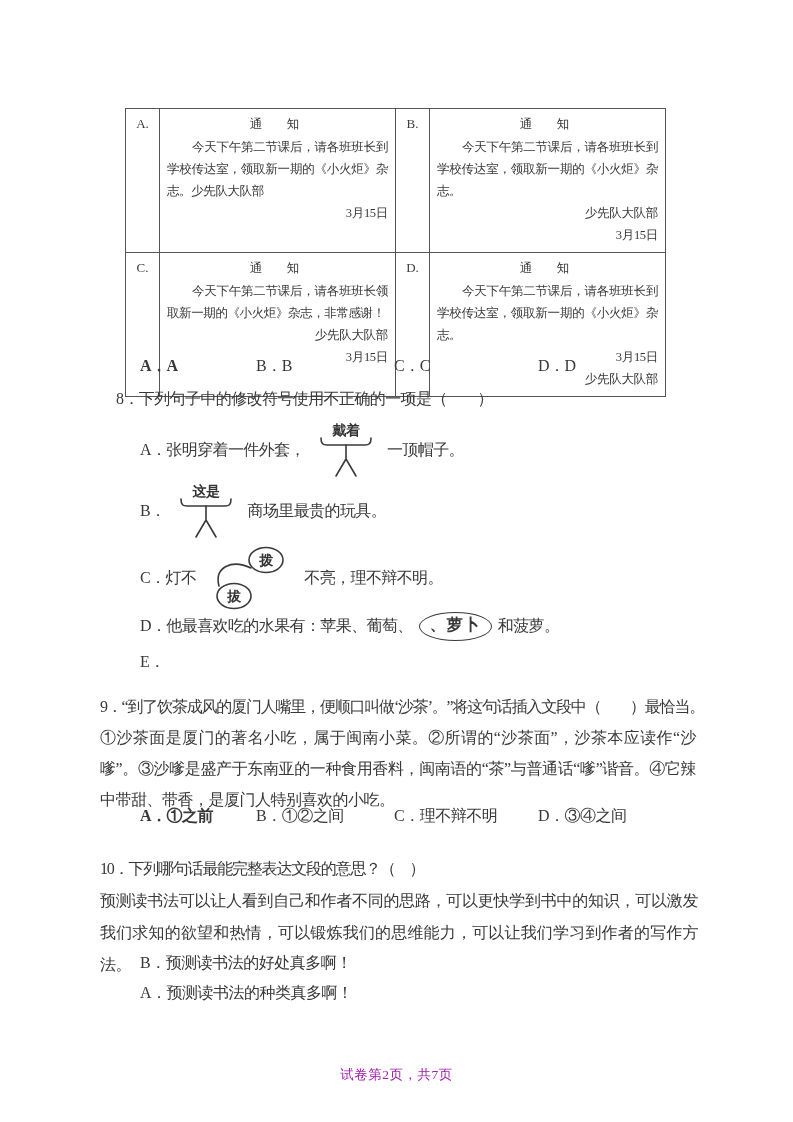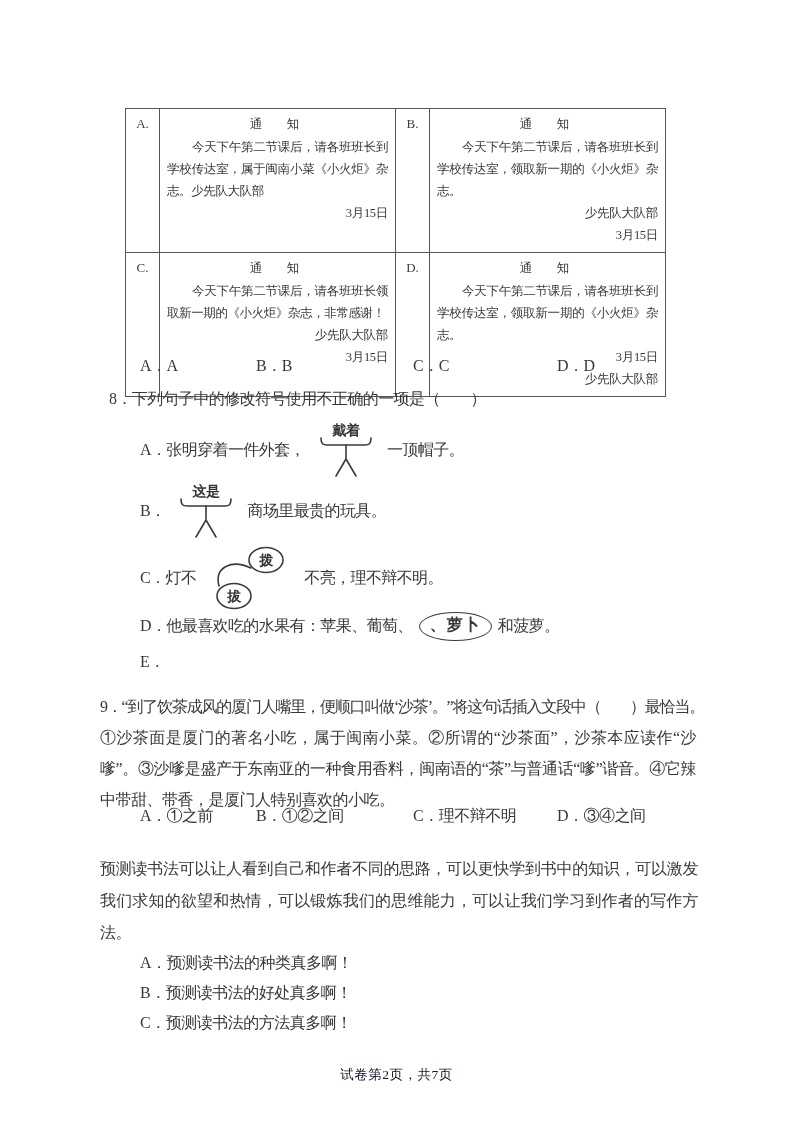--- a/index.html
+++ b/index.html
@@ -24,55 +24,55 @@
   td.notice { line-height:22px;margin-top:12px; }
   .n-title { text-align:center; letter-spacing:6px; margin-bottom:1px; }
   .n-body  { text-indent:2em; text-align:justify; letter-spacing:-0.4px; }
   .n-right { text-align:right; letter-spacing:-0.3px; }
 
   
   .stem  { position:absolute; font-size:16px; letter-spacing:-0.6px; white-space:nowrap; }
   .block { position:absolute; font-size:16px; letter-spacing:-0.5px; line-height:31px; text-align:justify;margin-top:12px; }
   .block .one-line { white-space:nowrap; letter-spacing:-1.2px; }
   .opt-row { position:absolute; display:flex; font-size:16px; letter-spacing:-0.5px; }
-  .opt-row .oc1 { width:116px; } .opt-row .oc2 { width:138px; } .opt-row .oc3 { width:144px;margin-left:19px; }
+  .opt-row .oc1 { width:116px;font-weight:bold; } .opt-row .oc2 { width:138px; } .opt-row .oc3 { width:144px; }
 
   
   .q8-line { position:absolute; display:flex; align-items:center; font-size:16px; letter-spacing:-0.6px; }
   .q8-line .txt { white-space:nowrap; }
   svg.mark { flex:0 0 auto; margin:0 10px; }
   .st { fill:none; stroke:#3a3a3a; stroke-width:1.6; stroke-linecap:round; }
   .sym-word { font-family:"Liberation Serif","DejaVu Serif",serif; font-size:14px; font-weight:bold; fill:#333; text-anchor:middle; }
   .oval {
     display:inline-block; border:1.5px solid #3a3a3a; border-radius:50%;
     padding:2px 10px 4px; margin:0 6px; font-weight:bold; font-size:16px; letter-spacing:1px;
   }
 
   
   .footer { position:absolute; top:1066px; left:0; width:100%; text-align:center;
-            font-size:13.5px; color:#0f172a; letter-spacing:0.5px; }
+            font-size:13.5px; color:#a21caf; letter-spacing:0.5px; }
 </style>
 </head>
 <body>
 
 <div class="page">
 
   <table class="notice-table">
     <colgroup>
         <col style="width:34px">
         <col style="width:236px">
         <col style="width:34px">
         <col style="width:236px">
       </colgroup>
     <tbody>
         <tr>
       <td class="letter">A.</td>
       <td class="notice">
         <div class="n-title">通　知</div>
-        <div class="n-body">今天下午第二节课后，请各班班长到学校传达室，属于闽南小菜《小火炬》杂志。少先队大队部</div>
+        <div class="n-body">今天下午第二节课后，请各班班长到学校传达室，领取新一期的《小火炬》杂志。少先队大队部</div>
         <div class="n-right">3月15日</div>
       </td>
       <td class="letter">B.</td>
       <td class="notice">
         <div class="n-title">通　知</div>
         <div class="n-body">今天下午第二节课后，请各班班长到学校传达室，领取新一期的《小火炬》杂志。</div>
         <div class="n-right">少先队大队部</div>
         <div class="n-right">3月15日</div>
       </td>
     </tr>
@@ -95,21 +95,21 @@
   </tbody>
     </table>
 
   <div class="opt-row" style="left:140px; top:356px;">
     <span class="oc1">A．A</span>
     <span class="oc2">B．B</span>
     <span class="oc3">C．C</span>
     <span>D．D</span>
   </div>
 
-  <div class="stem" style="left:109px; top:389px;text-align:right;">8．下列句子中的修改符号使用不正确的一项是（　　）</div>
+  <div class="stem" style="left:116px; top:389px;text-align:right;">8．下列句子中的修改符号使用不正确的一项是（　　）</div>
 
   <div class="q8-line" style="left:140px; top:421px; height:58px;">
     <span class="txt">A．</span>
     <span class="txt">张明穿着一件外套，</span>
     <svg class="mark" width="62" height="56" viewBox="0 0 62 56">
       <text x="31" y="13" class="sym-word">戴着</text>
       <path class="st" d="M6 16 C6 22 8 23 12 23 L50 23 C54 23 56 22 56 16"></path>
       <path class="st" d="M31 23 L31 37 M31 37 L21 54 M31 37 L41 54"></path>
     </svg>
     <span class="txt">一顶帽子。</span>
@@ -155,24 +155,24 @@
   </div>
 
   <div class="opt-row" style="left:140px; top:806px;">
     <span class="oc1">A．①之前</span>
     <span class="oc2">B．①②之间</span>
     <span class="oc3">C．理不辩不明</span>
     <span>D．③④之间</span>
   </div>
 
   <div class="block" style="left:100px; top:841px; width:598px; line-height:32px;">
+    <div class="one-line">10．下列哪句话最能完整表达文段的意思？（　）</div>
     <div>预测读书法可以让人看到自己和作者不同的思路，可以更快学到书中的知识，可以激发我们求知的欲望和热情，可以锻炼我们的思维能力，可以让我们学习到作者的写作方法。</div>
   </div>
 
   <div class="block" style="left:140px; top:936px; line-height:30px; letter-spacing:-0.5px;">
+    <div>B．预测读书法的好处真多啊！</div>
     <div>A．预测读书法的种类真多啊！</div>
-    <div>B．预测读书法的好处真多啊！</div>
-    <div>C．预测读书法的方法真多啊！</div>
   </div>
 
   <div class="footer">试卷第2页，共7页</div>
 
 </div>
 
 </body></html>

